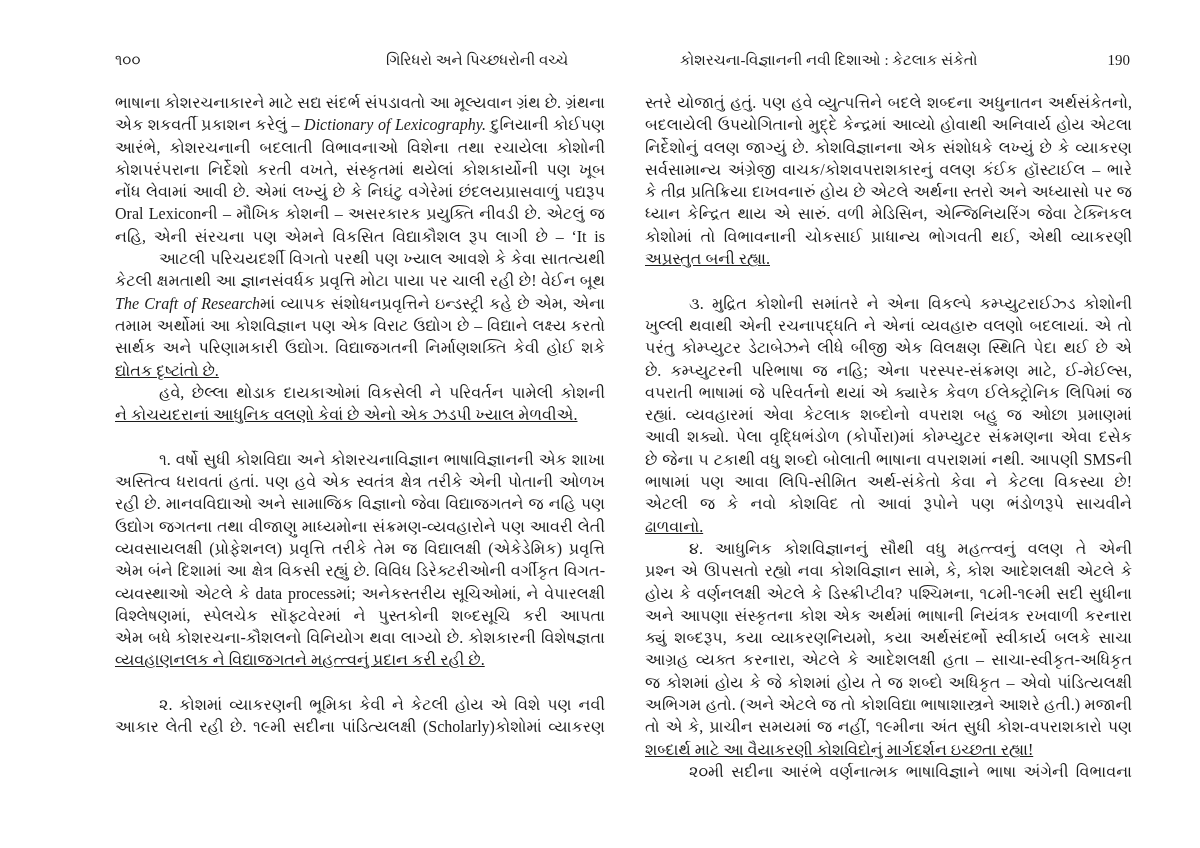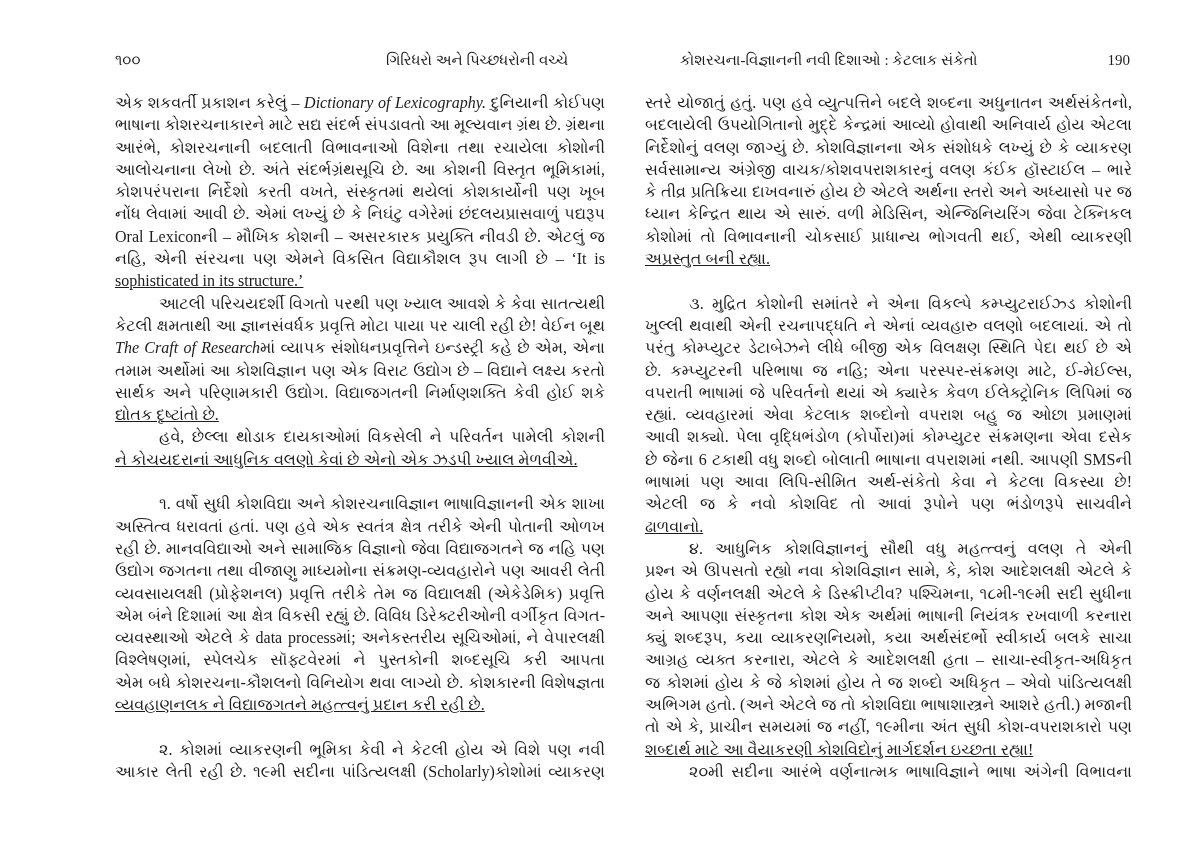--- a/index.html
+++ b/index.html
@@ -38,29 +38,27 @@
 
 <div class="spread">
 
   <div class="page page-left">
     <div class="pg-header">
       <span class="pnum">૧૦૦</span>
       <span class="rtitle">ગિરિધરો અને પિચ્છધરોની વચ્ચે</span>
     </div>
     <div class="pg-body" id="left-body">
         <div class="para">
+          <div class="line">ભાષાના કોશરચનાકારને માટે સદ્ય સંદર્ભ સંપડાવતો આ મૂલ્યવાન ગ્રંથ છે. ગ્રંથના</div>
           <div class="line">એક શકવર્તી પ્રકાશન કરેલું – <i>Dictionary of Lexicography.</i> દુનિયાની કોઈપણ</div>
-          <div class="line">ભાષાના કોશરચનાકારને માટે સદ્ય સંદર્ભ સંપડાવતો આ મૂલ્યવાન ગ્રંથ છે. ગ્રંથના</div>
           <div class="line">આરંભે, કોશરચનાની બદલાતી વિભાવનાઓ વિશેના તથા રચાયેલા કોશોની ઐતિહાસિક</div>
-          <div class="line">આલોચનાના લેખો છે. અંતે સંદર્ભગ્રંથસૂચિ છે. આ કોશની વિસ્તૃત ભૂમિકામાં,</div>
           <div class="line">કોશપરંપરાના નિર્દેશો કરતી વખતે, સંસ્કૃતમાં થયેલાં કોશકાર્યોની પણ ખૂબ આદરપૂર્વક</div>
           <div class="line">નોંધ લેવામાં આવી છે. એમાં લખ્યું છે કે નિઘંટુ વગેરેમાં છંદલયપ્રાસવાળું પદ્યરૂપ છે એ</div>
           <div class="line">Oral Lexiconની – મૌખિક કોશની – અસરકારક પ્રયુક્તિ નીવડી છે. એટલું જ</div>
           <div class="line">નહિ, એની સંરચના પણ એમને વિકસિત વિદ્યાકૌશલ રૂપ લાગી છે – ‘It is extremly</div>
-          <div class="line last">sophisticated in its structure.’</div>
         </div>
         <div class="para">
           <div class="line first-indent">આટલી પરિચયદર્શી વિગતો પરથી પણ ખ્યાલ આવશે કે કેવા સાતત્યથી ને</div>
           <div class="line">કેટલી ક્ષમતાથી આ જ્ઞાનસંવર્ધક પ્રવૃત્તિ મોટા પાયા પર ચાલી રહી છે! વેઈન બૂથ એમના</div>
           <div class="line"><i>The Craft of Research</i>માં વ્યાપક સંશોધનપ્રવૃત્તિને ઇન્ડસ્ટ્રી કહે છે એમ, એના</div>
           <div class="line">તમામ અર્થોમાં આ કોશવિજ્ઞાન પણ એક વિરાટ ઉદ્યોગ છે – વિદ્યાને લક્ષ્ય કરતો એક</div>
           <div class="line">સાર્થક અને પરિણામકારી ઉદ્યોગ. વિદ્યાજગતની નિર્માણશક્તિ કેવી હોઈ શકે એનાં આ</div>
           <div class="line last">દ્યોતક દૃષ્ટાંતો છે.</div>
         </div>
         <div class="para gap">
@@ -103,21 +101,21 @@
           <div class="line last">અપ્રસ્તુત બની રહ્યા.</div>
         </div>
         <div class="para">
           <div class="line first-indent">૩. મુદ્રિત કોશોની સમાંતરે ને એના વિકલ્પે કમ્પ્યુટરાઈઝ્ડ કોશોની શક્યતા</div>
           <div class="line">ખુલ્લી થવાથી એની રચનાપદ્ધતિ ને એનાં વ્યવહારુ વલણો બદલાયાં. એ તો બરાબર.</div>
           <div class="line">પરંતુ કોમ્પ્યુટર ડેટાબેઝને લીધે બીજી એક વિલક્ષણ સ્થિતિ પેદા થઈ છે એ જોવા જેવી</div>
           <div class="line">છે. કમ્પ્યુટરની પરિભાષા જ નહિ; એના પરસ્પર-સંક્રમણ માટે, ઈ-મેઈલ્સ, આદિમાં</div>
           <div class="line">વપરાતી ભાષામાં જે પરિવર્તનો થયાં એ ક્યારેક કેવળ ઈલેક્ટ્રોનિક લિપિમાં જ સીમિત</div>
           <div class="line">રહ્યાં. વ્યવહારમાં એવા કેટલાક શબ્દોનો વપરાશ બહુ જ ઓછા પ્રમાણમાં અસ્તિત્વમાં</div>
           <div class="line">આવી શક્યો. પેલા વૃદ્ધિભંડોળ (કોર્પોરા)માં કોમ્પ્યુટર સંક્રમણના એવા દસેક લાખ શબ્દો</div>
-          <div class="line">છે જેના 6 ટકાથી વધુ શબ્દો બોલાતી ભાષાના વપરાશમાં નથી. આપણી SMSની</div>
+          <div class="line">છે જેના ૫ ટકાથી વધુ શબ્દો બોલાતી ભાષાના વપરાશમાં નથી. આપણી SMSની</div>
           <div class="line">ભાષામાં પણ આવા લિપિ-સીમિત અર્થ-સંકેતો કેવા ને કેટલા વિકસ્યા છે! મહત્ત્વની વાત</div>
           <div class="line">એટલી જ કે નવો કોશવિદ તો આવાં રૂપોને પણ ભંડોળરૂપે સાચવીને વ્યવસ્થાતંત્રમાં</div>
           <div class="line last">ઢાળવાનો.</div>
         </div>
         <div class="para">
           <div class="line first-indent">૪. આધુનિક કોશવિજ્ઞાનનું સૌથી વધુ મહત્ત્વનું વલણ તે એની વર્ણનપરકતા છે.</div>
           <div class="line">પ્રશ્ન એ ઊપસતો રહ્યો નવા કોશવિજ્ઞાન સામે, કે, કોશ આદેશલક્ષી એટલે કે પ્રિસ્ક્રિપ્ટીવ</div>
           <div class="line">હોય કે વર્ણનલક્ષી એટલે કે ડિસ્ક્રીપ્ટીવ? પશ્ચિમના, ૧૮મી-૧૯મી સદી સુધીના કોશ</div>
           <div class="line">અને આપણા સંસ્કૃતના કોશ એક અર્થમાં ભાષાની નિયંત્રક રખવાળી કરનારા હતા –</div>
           <div class="line">ક્યું શબ્દરૂપ, કયા વ્યાકરણનિયમો, કયા અર્થસંદર્ભો સ્વીકાર્ય બલકે સાચા ગણાય એનો</div>

